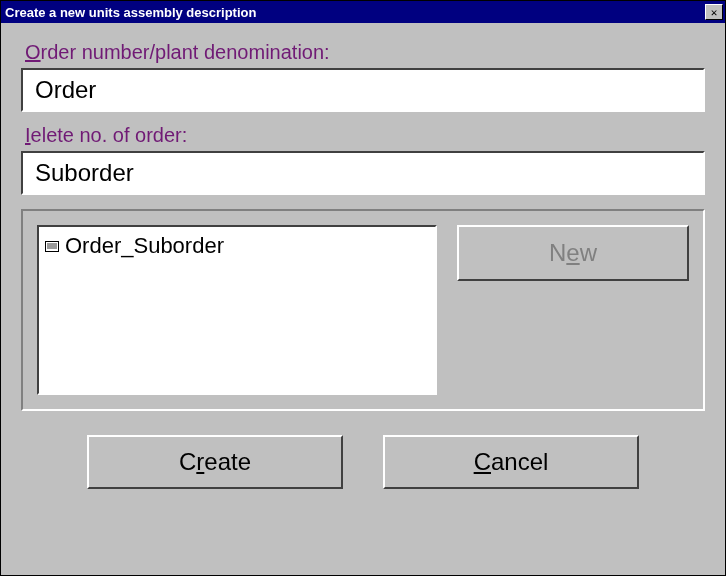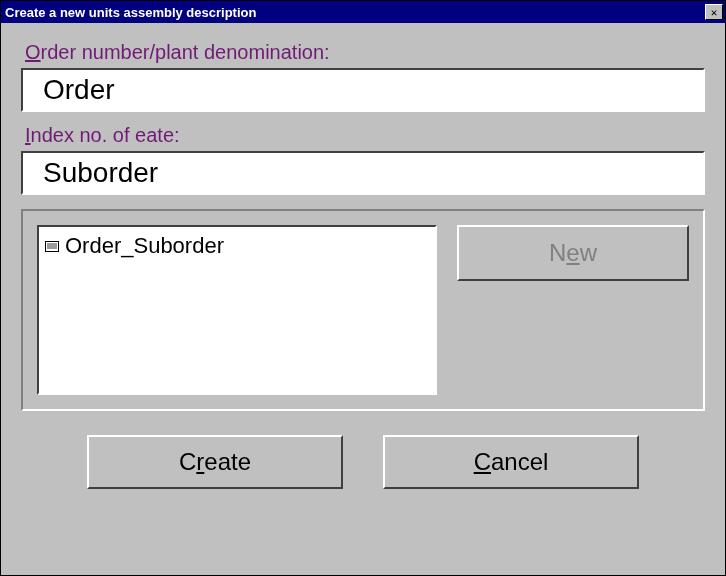--- a/index.html
+++ b/index.html
@@ -55,22 +55,22 @@
   }
   .field-label {
     font-size: 20px;
     color: #701a75;
     margin: 0 0 4px 4px;
   }
   .field-label .ul { text-decoration: underline; }
   .text-input {
     width: 100%;
     height: 44px;
-    font-size: 28px;
-    padding: 4px 20px;
+    font-size: 24px;
+    padding: 4px 12px;
     background: #fff;
     border-top: 2px solid #404040;
     border-left: 2px solid #404040;
     border-right: 2px solid #fff;
     border-bottom: 2px solid #fff;
     outline: none;
     font-family: Arial, sans-serif;
     color: #000;
   }
   .spacer-sm { height: 12px; }
@@ -155,21 +155,21 @@
   <div class="client">
 
     <div class="field-label">
       <span class="ul">O</span><span>rder number/plant denomination:</span>
     </div>
     <input class="text-input" type="text" value="Order" style="">
 
     <div class="spacer-sm"></div>
 
     <div class="field-label">
-      <span class="ul">I</span><span>ndex no. of eate:</span>
+      <span class="ul">I</span><span>elete no. of order:</span>
     </div>
     <input class="text-input" type="text" value="Suborder" style="">
 
     <div class="panel">
       <div class="listbox">
         <div class="list-item">
           <span class="doc-icon">
             <svg viewBox="0 0 14 11" width="14" height="11">
               <rect x="0.5" y="0.5" width="13" height="10" fill="#fff" stroke="#000" stroke-width="1"></rect>
               <line x1="2" y1="3" x2="12" y2="3" stroke="#000" stroke-width="0.8"></line>

